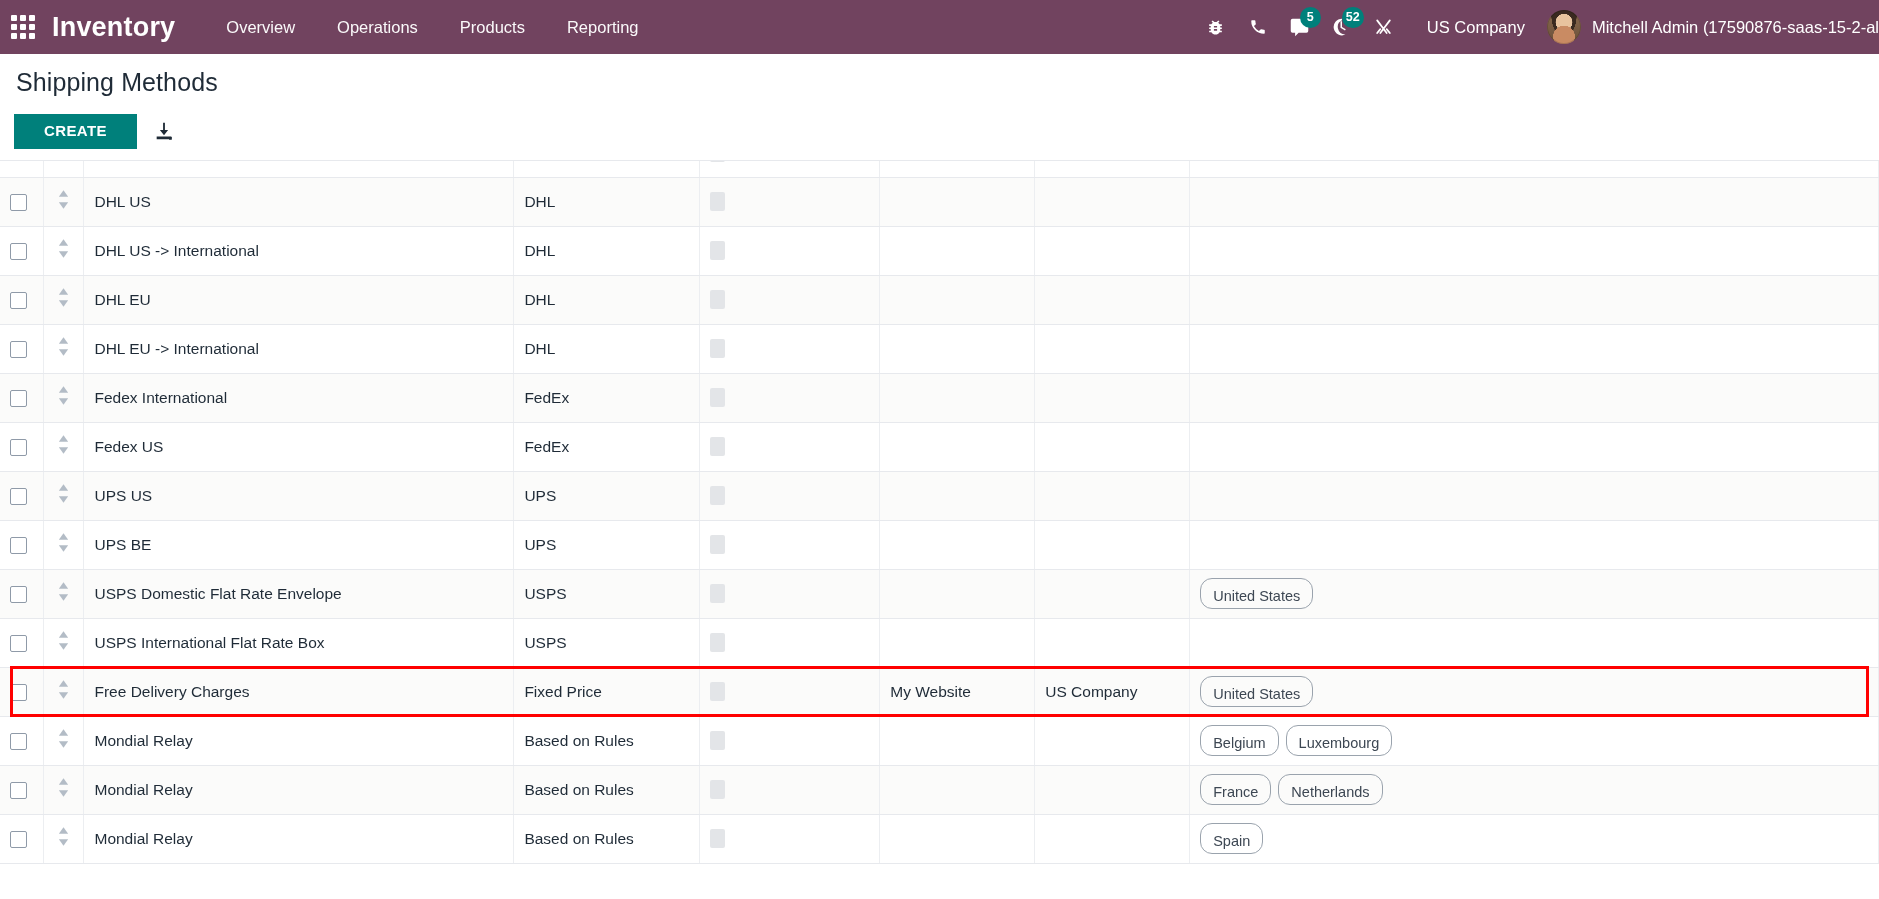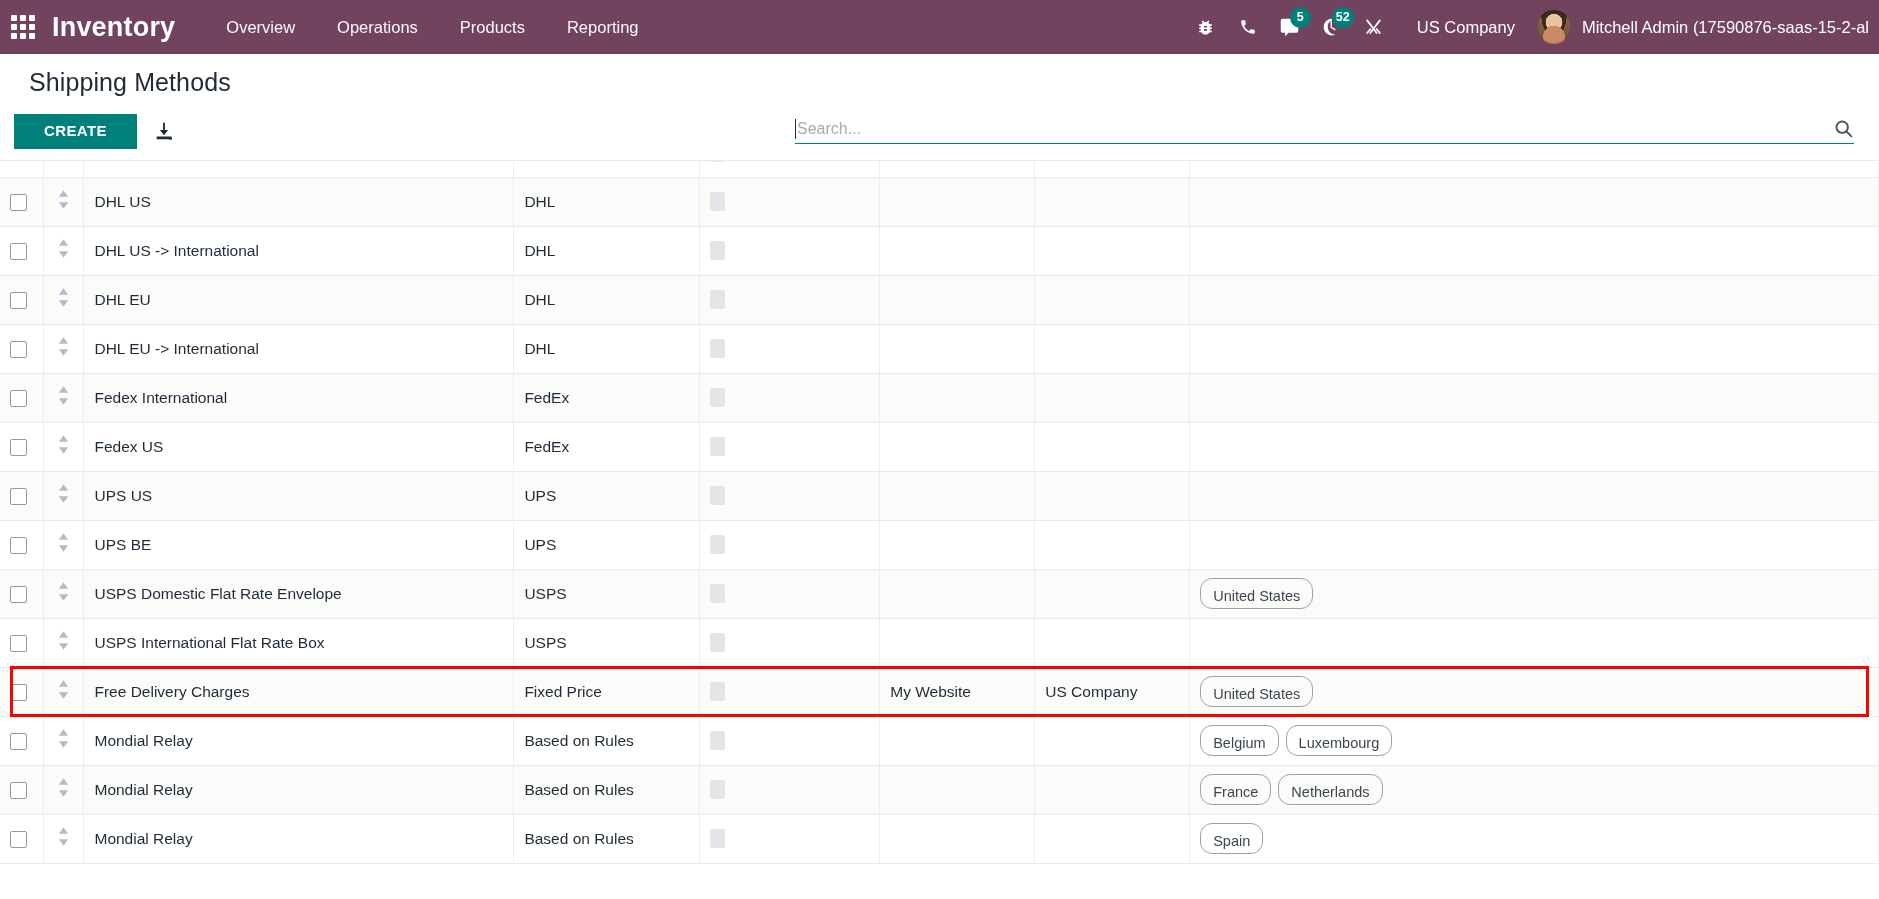--- a/index.html
+++ b/index.html
@@ -95,21 +95,21 @@
     font-size: 16.5px;
     padding: 0 16px 0 22px;
     white-space: nowrap;
     cursor: pointer;
     line-height: 54px;
   }
   .user-menu {
     display: flex; align-items: center;
     cursor: pointer;
     padding-left: 6px;
-    padding-right: 10px;
+    padding-right: 0;
     overflow: hidden;
   }
   .avatar {
     width: 34px; height: 34px;
     border-radius: 50%;
     flex: 0 0 auto;
     background:
       radial-gradient(circle at 50% 78%, #c98b63 0 34%, rgba(0,0,0,0) 35%),
       radial-gradient(circle at 50% 36%, #e8c39e 0 30%, rgba(0,0,0,0) 31%),
       radial-gradient(ellipse at 50% 16%, #3a2a20 0 52%, rgba(0,0,0,0) 53%),
@@ -126,21 +126,21 @@
   
   .control-panel {
     background: #ffffff;
     border-bottom: 1px solid #e7e9ed;
     position: relative;
     height: 107px;
     width: 1879px;
   }
   .cp-title {
     position: absolute;
-    left: 29px; top: 14px;
+    left: 16px; top: 14px;
     font-size: 25px;
     color: #1f2b37;
     font-weight: 400;
     letter-spacing: 0.1px;
   }
   .cp-buttons {
     position: absolute;
     left: 14px; top: 60px;
     display: flex; align-items: center;
   }
@@ -388,30 +388,20 @@
     <button class="btn-create">CREATE</button>
     <span class="btn-import" title="import">
       <svg width="22" height="22" viewBox="0 0 24 24" fill="#1f2b37" aria-hidden="true">
         <path d="M11 3h2v8h3.5L12 16.5 7.5 11H11V3z"></path>
         <path d="M4 18h16v3H4z"></path>
         <path d="M17.5 18.5h3v3h-3z" fill="#1f2b37"></path>
       </svg>
     </span>
   </div>
 
-  <div class="searchview">
-    <span class="search-caret"></span>
-    <input class="search-input" type="text" placeholder="Search..." style="">
-    <span class="search-magnifier">
-      <svg width="21" height="21" viewBox="0 0 24 24" fill="none" stroke="#4a5568" stroke-width="2.2" aria-hidden="true">
-        <circle cx="10.5" cy="10.5" r="6.5"></circle>
-        <path d="M15.4 15.4L21 21" stroke-linecap="round"></path>
-      </svg>
-    </span>
-  </div>
 
   <div class="cp-toolbar">
     <div class="tb-item">
       <span class="ti">
         <svg width="13" height="13" viewBox="0 0 24 24" fill="#4c5667" aria-hidden="true">
           <path d="M3 5h18l-7 8v6l-4 2v-8L3 5z"></path>
         </svg>
       </span>
       <span>Filters</span>
     </div>

